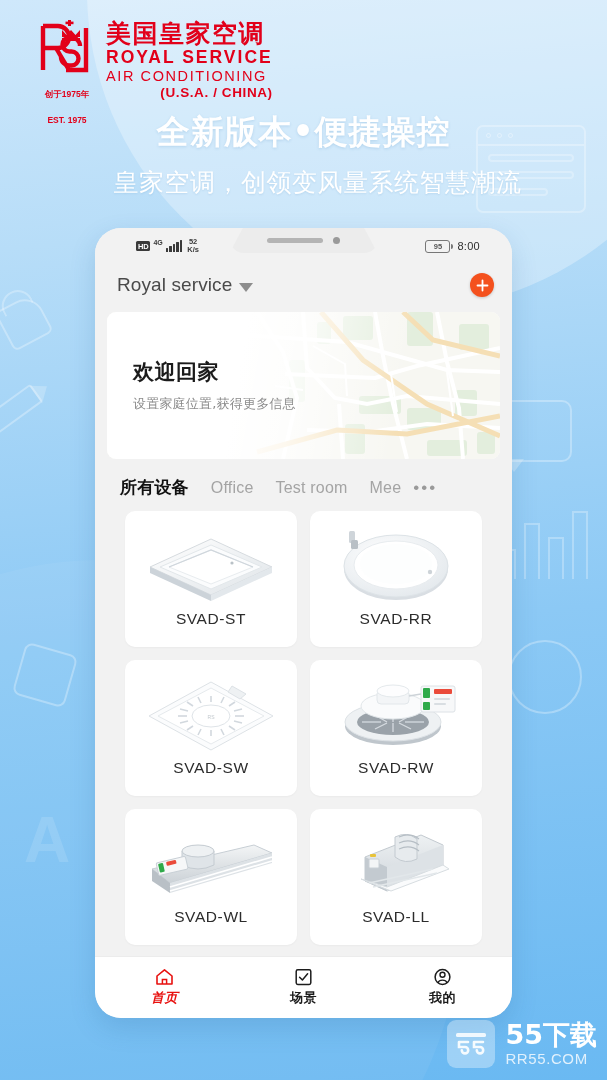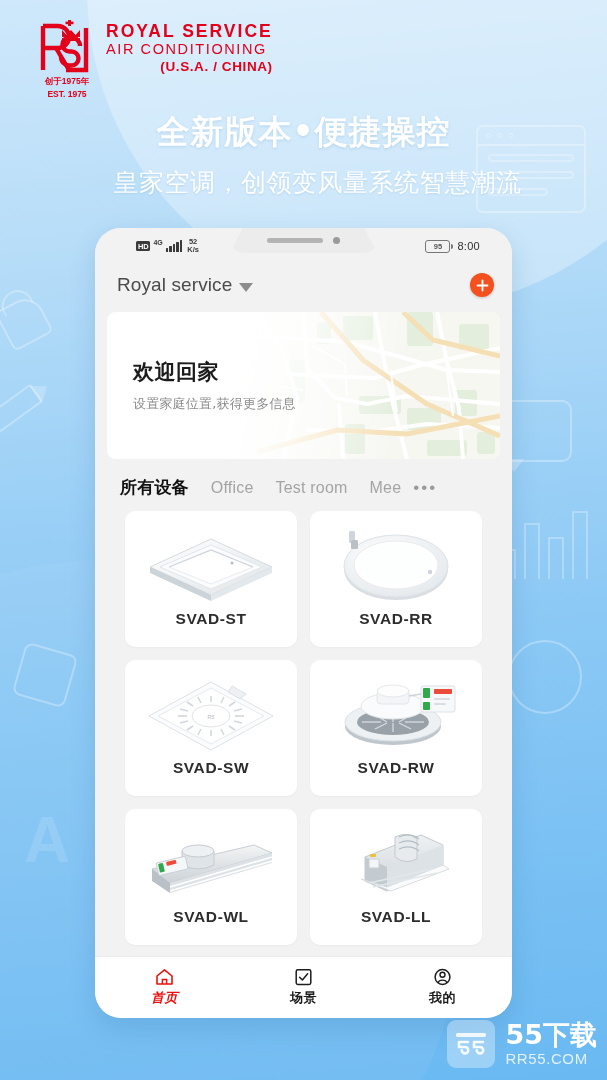--- a/index.html
+++ b/index.html
@@ -101,21 +101,21 @@
 
   
   #brand-logo {
     position: absolute; left: 36px; top: 18px;
     display: flex; align-items: flex-start; gap: 8px;
   }
   .monogram { width: 62px; text-align: center; }
   .monogram .mono-svg { display: block; }
   .mono-est {
     color: #e2001a; font-weight: 700; line-height: 1.12;
-    font-size: 8.5px; letter-spacing: 0px; margin-top: 3px;
+    font-size: 8.5px; letter-spacing: 0px; margin-top: 16px;
     font-family: "Liberation Sans", sans-serif;
   }
   .brand-words { color: #e2001a; padding-top: 3px; }
   .brand-cn {
     font-size: 25px; font-weight: 700; letter-spacing: 1.5px;
     line-height: 1.05; font-family: "DejaVu Sans", sans-serif;
   }
   .brand-en1 {
     font-size: 17.5px; font-weight: 700; letter-spacing: 2.0px;
     line-height: 1.1; margin-top: 1px;
@@ -246,21 +246,21 @@
   .room-tab { font-size: 16px; color: #a4a4a4; white-space: nowrap; letter-spacing: 0.2px; text-align: right; }
   .room-tab.active {
     color: #111; font-weight: 700; font-size: 17px;
     font-family: "DejaVu Sans", sans-serif;
   }
   .room-more { color: #9a9a9a; font-size: 17px; letter-spacing: 2px; margin-left: -10px; }
 
   
   .device-grid {
     display: grid; grid-template-columns: 1fr 1fr;
-    gap: 13px; padding: 0 30px; font-weight: bold;
+    gap: 13px; padding: 0 30px;
   }
   .device-card {
     background: #fff; border-radius: 10px; height: 136px;
     display: flex; flex-direction: column; align-items: center;
     justify-content: flex-start; padding-top: 12px;
     box-shadow: 0 1px 2px rgba(0,0,0,0.035);
   }
   .device-art { width: 150px; height: 86px; position: relative; }
   .device-name {
     font-size: 15.5px; color: #2c2c2c; letter-spacing: 0.6px; margin-top: 1px;
@@ -366,20 +366,21 @@
         </g>
 
         <g fill="none" stroke="#e2001a" stroke-width="4.4">
           <path d="M50 10 V52 H30"></path>
         </g>
       </svg>
       <div class="mono-est">创于1975年</div>
       <div class="mono-est">EST. 1975</div>
     </div>
     <div class="brand-words">
+      <div class="brand-cn">美国皇家空调</div>
       <div class="brand-en1">ROYAL SERVICE</div>
       <div class="brand-en2">AIR CONDITIONING</div>
       <div class="brand-en3">(U.S.A. / CHINA)</div>
     </div>
   </div>
 
   <div id="headline-block">
     <div class="headline">全新版本•便捷操控</div>
     <div class="subhead">皇家空调，创领变风量系统智慧潮流</div>
   </div>

